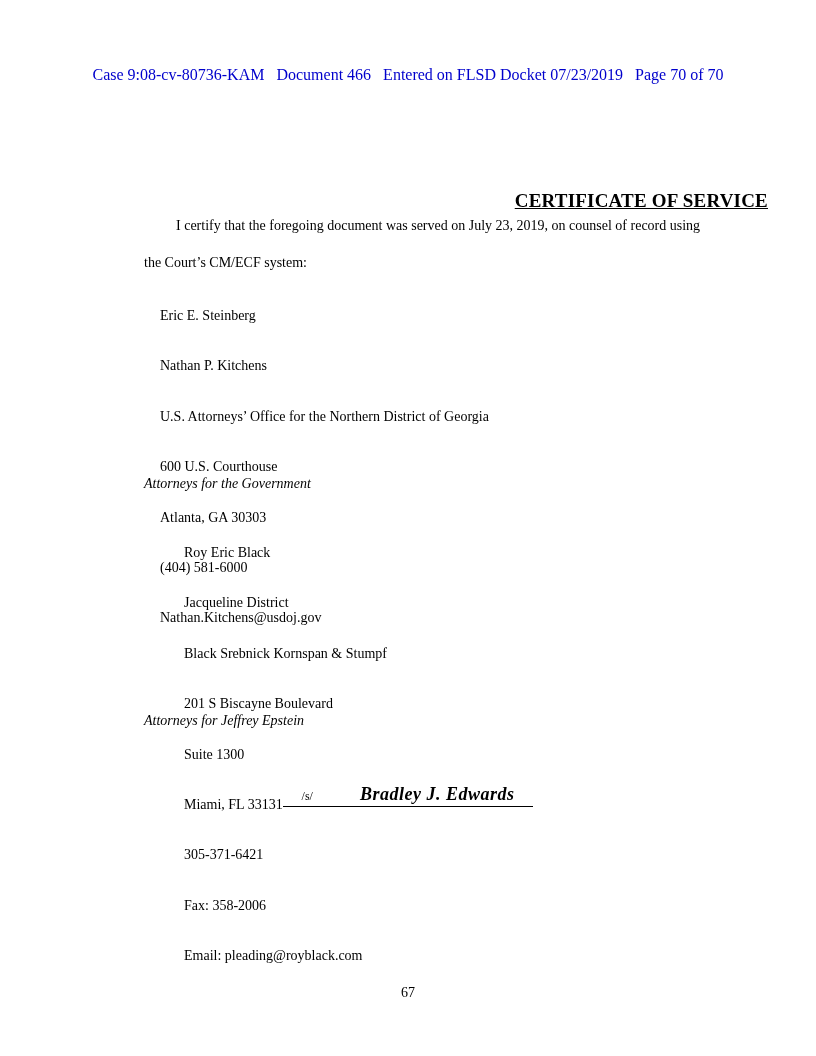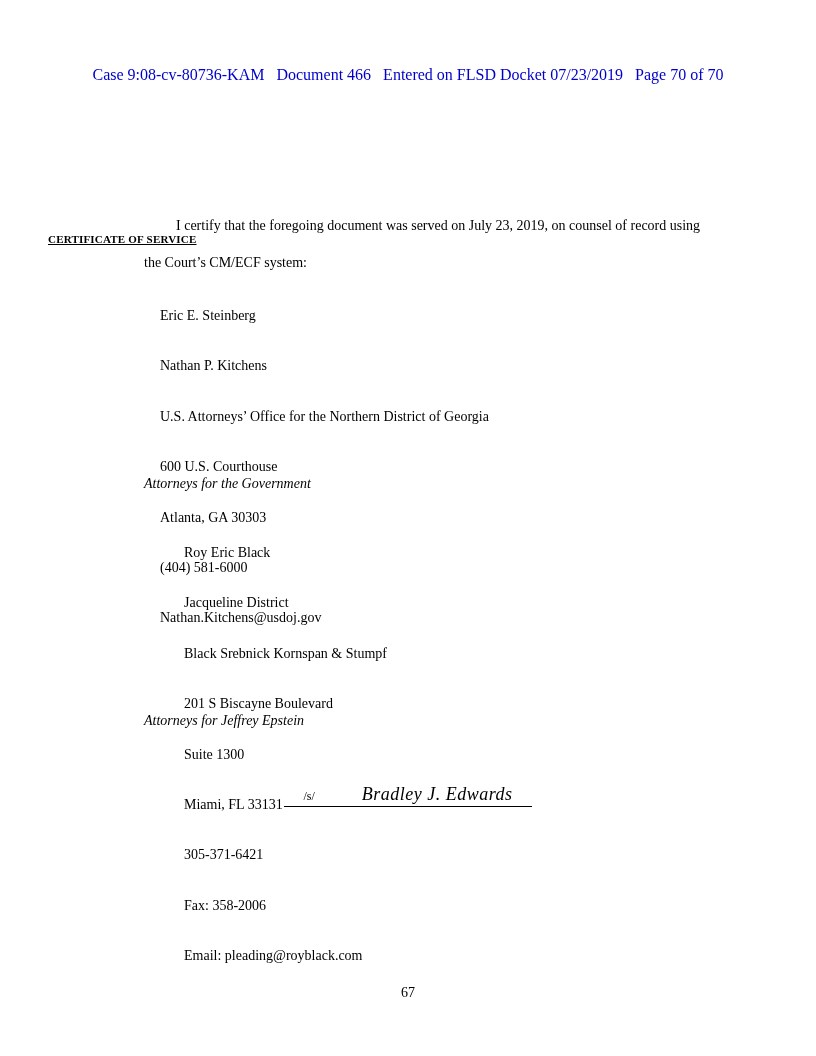--- a/index.html
+++ b/index.html
@@ -18,26 +18,25 @@
     position: absolute;
     top: 18px; left: 0; right: 0;
     text-align: center;
     font-size: 16px;
     color: #0000CC;
     white-space: pre;
   }
   .doc-title {
     position: absolute;
     top: 142px; left: 0; right: 0;
-    text-align: left;
-    font-size: 11px;
+    text-align: right;
+    font-size: 19px;
     font-weight: bold;
     text-decoration: underline;
     letter-spacing: 0.2px;
-    margin-top: 43px;
   }
   .body-text { font-size: 14px; line-height: 18.4px; }
   .intro-line-1 { position: absolute; top: 169px; left: 128px; }
   .intro-line-2 { position: absolute; top: 206px; left: 96px; }
   .addr-block-1 { position: absolute; top: 243px; left: 96px; }
   .role-1 { position: absolute; top: 427px; left: 96px; font-style: italic; }
   .addr-block-2 { position: absolute; top: 480px; left: 96px; margin-left: 24px; }
   .role-2 { position: absolute; top: 664px; left: 96px; font-style: italic; }
   .signature-row {
     position: absolute;
@@ -47,21 +46,21 @@
   .signature {
     display: inline-block;
     border-bottom: 1.5px solid #000000;
     padding: 0 3px 1px 3px;
     white-space: nowrap;
   }
   .sig-prefix { font-size: 12px; }
   .sig-name {
     font-size: 18px;
     font-style: italic;
-    font-weight: normal;
+    font-weight: bold;
     letter-spacing: 0.5px;
     margin-left: 15px;
   }
   .page-number {
     position: absolute;
     top: 937px; left: 0; right: 0;
     text-align: center;
     font-size: 14px;
   }
 </style>

